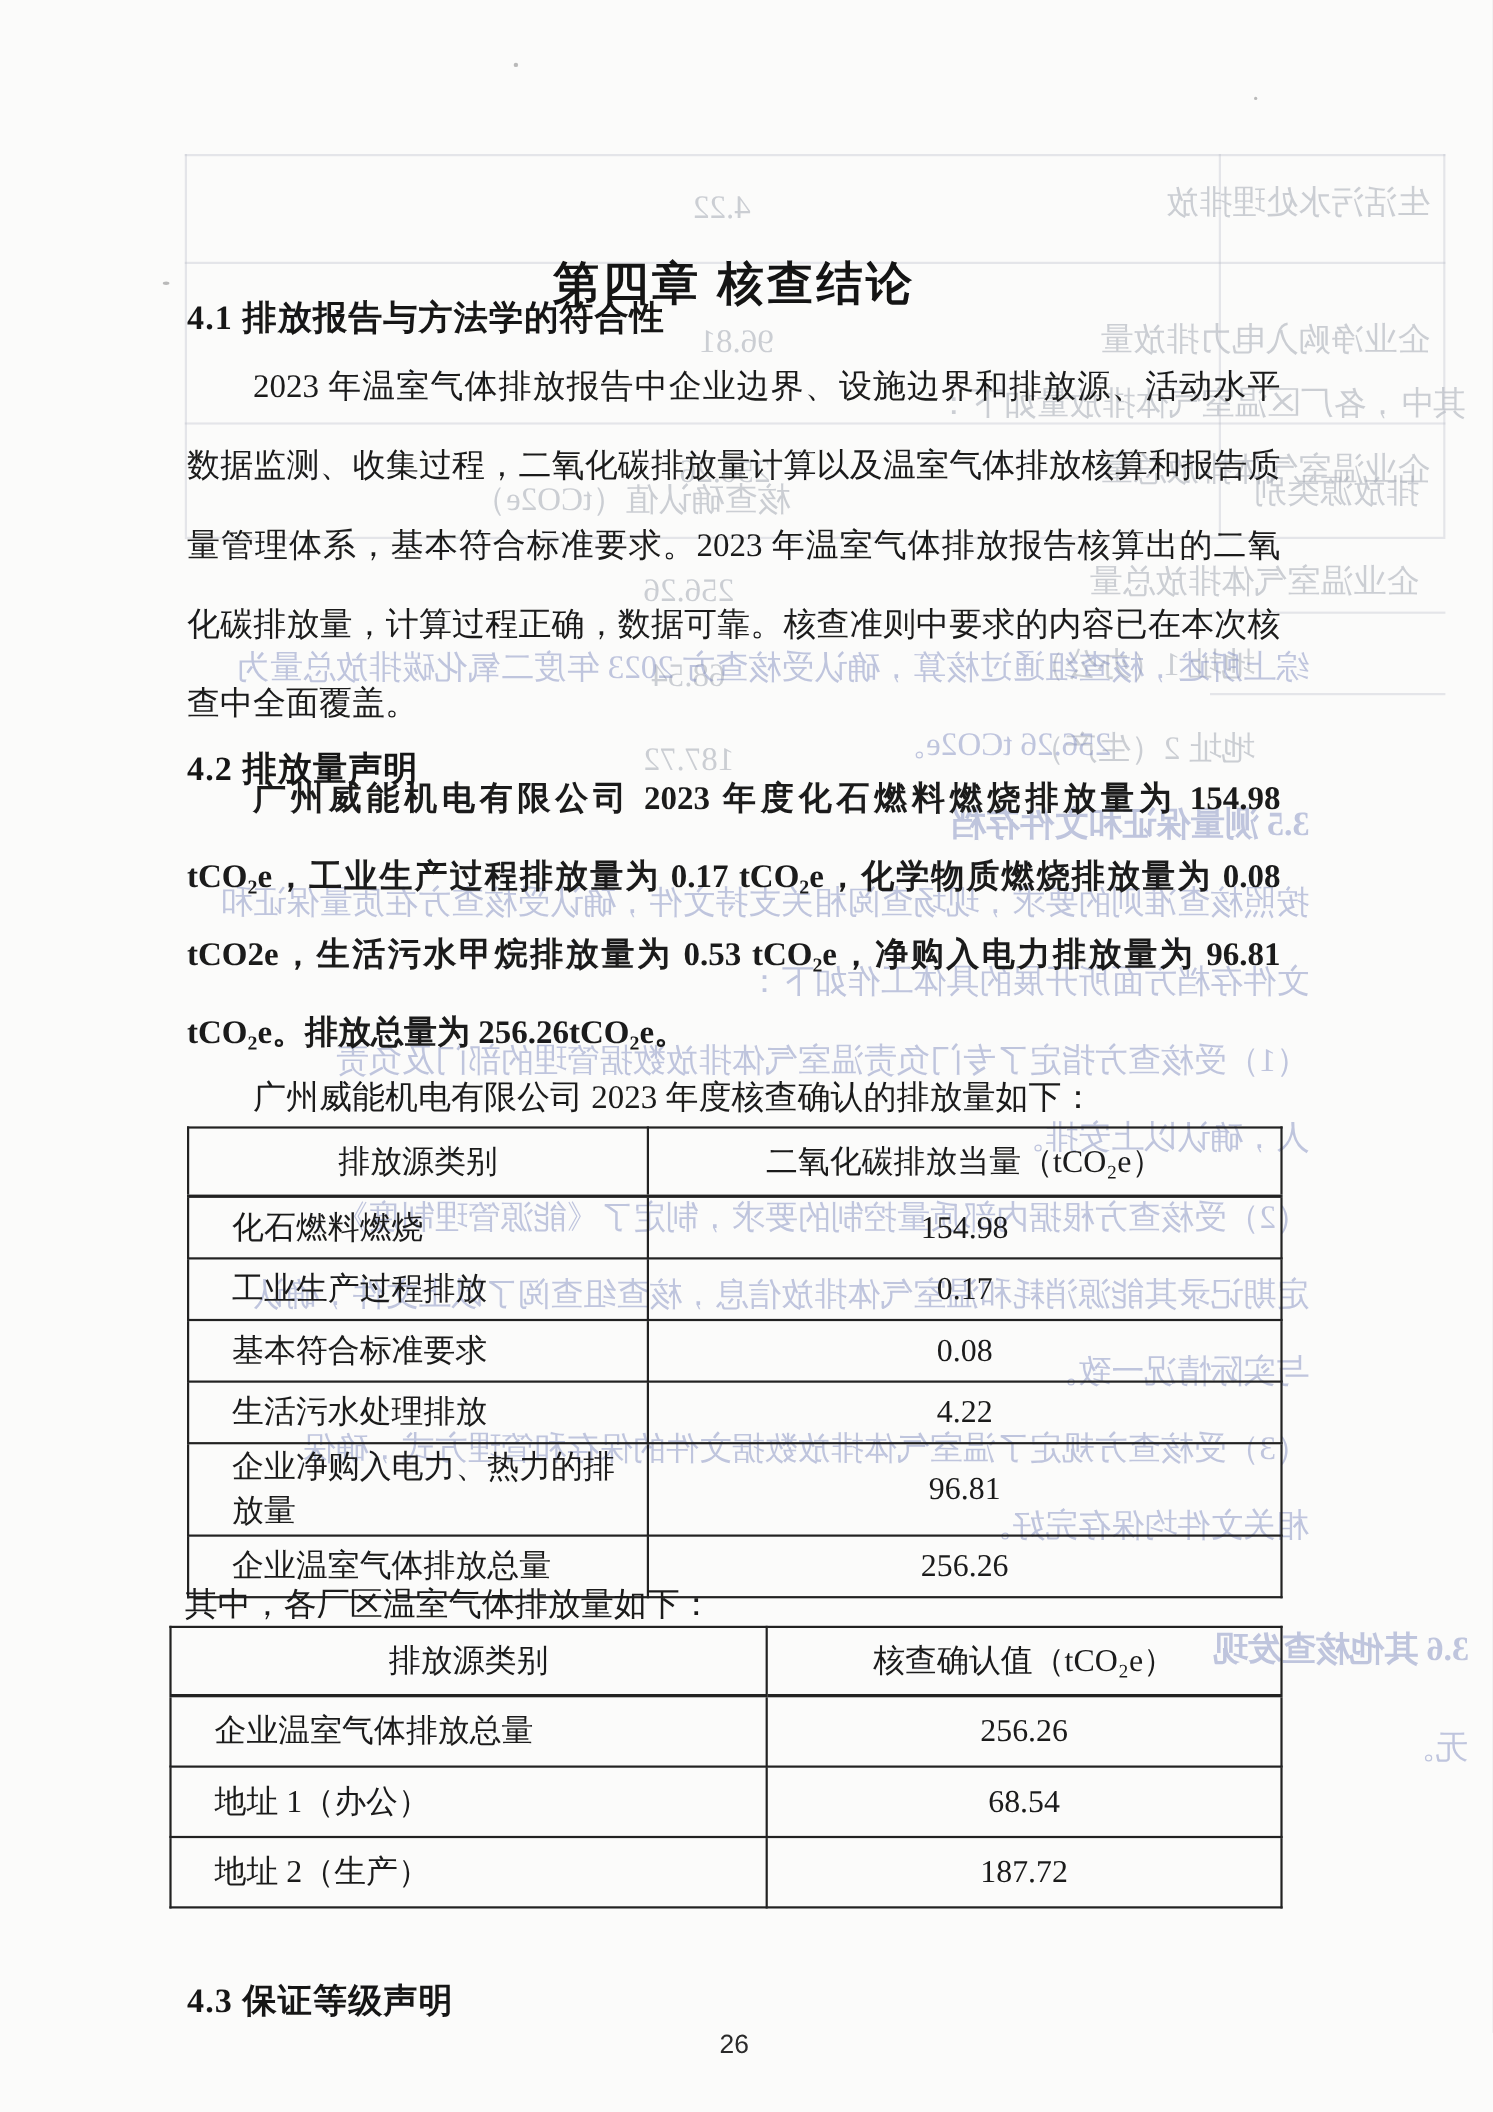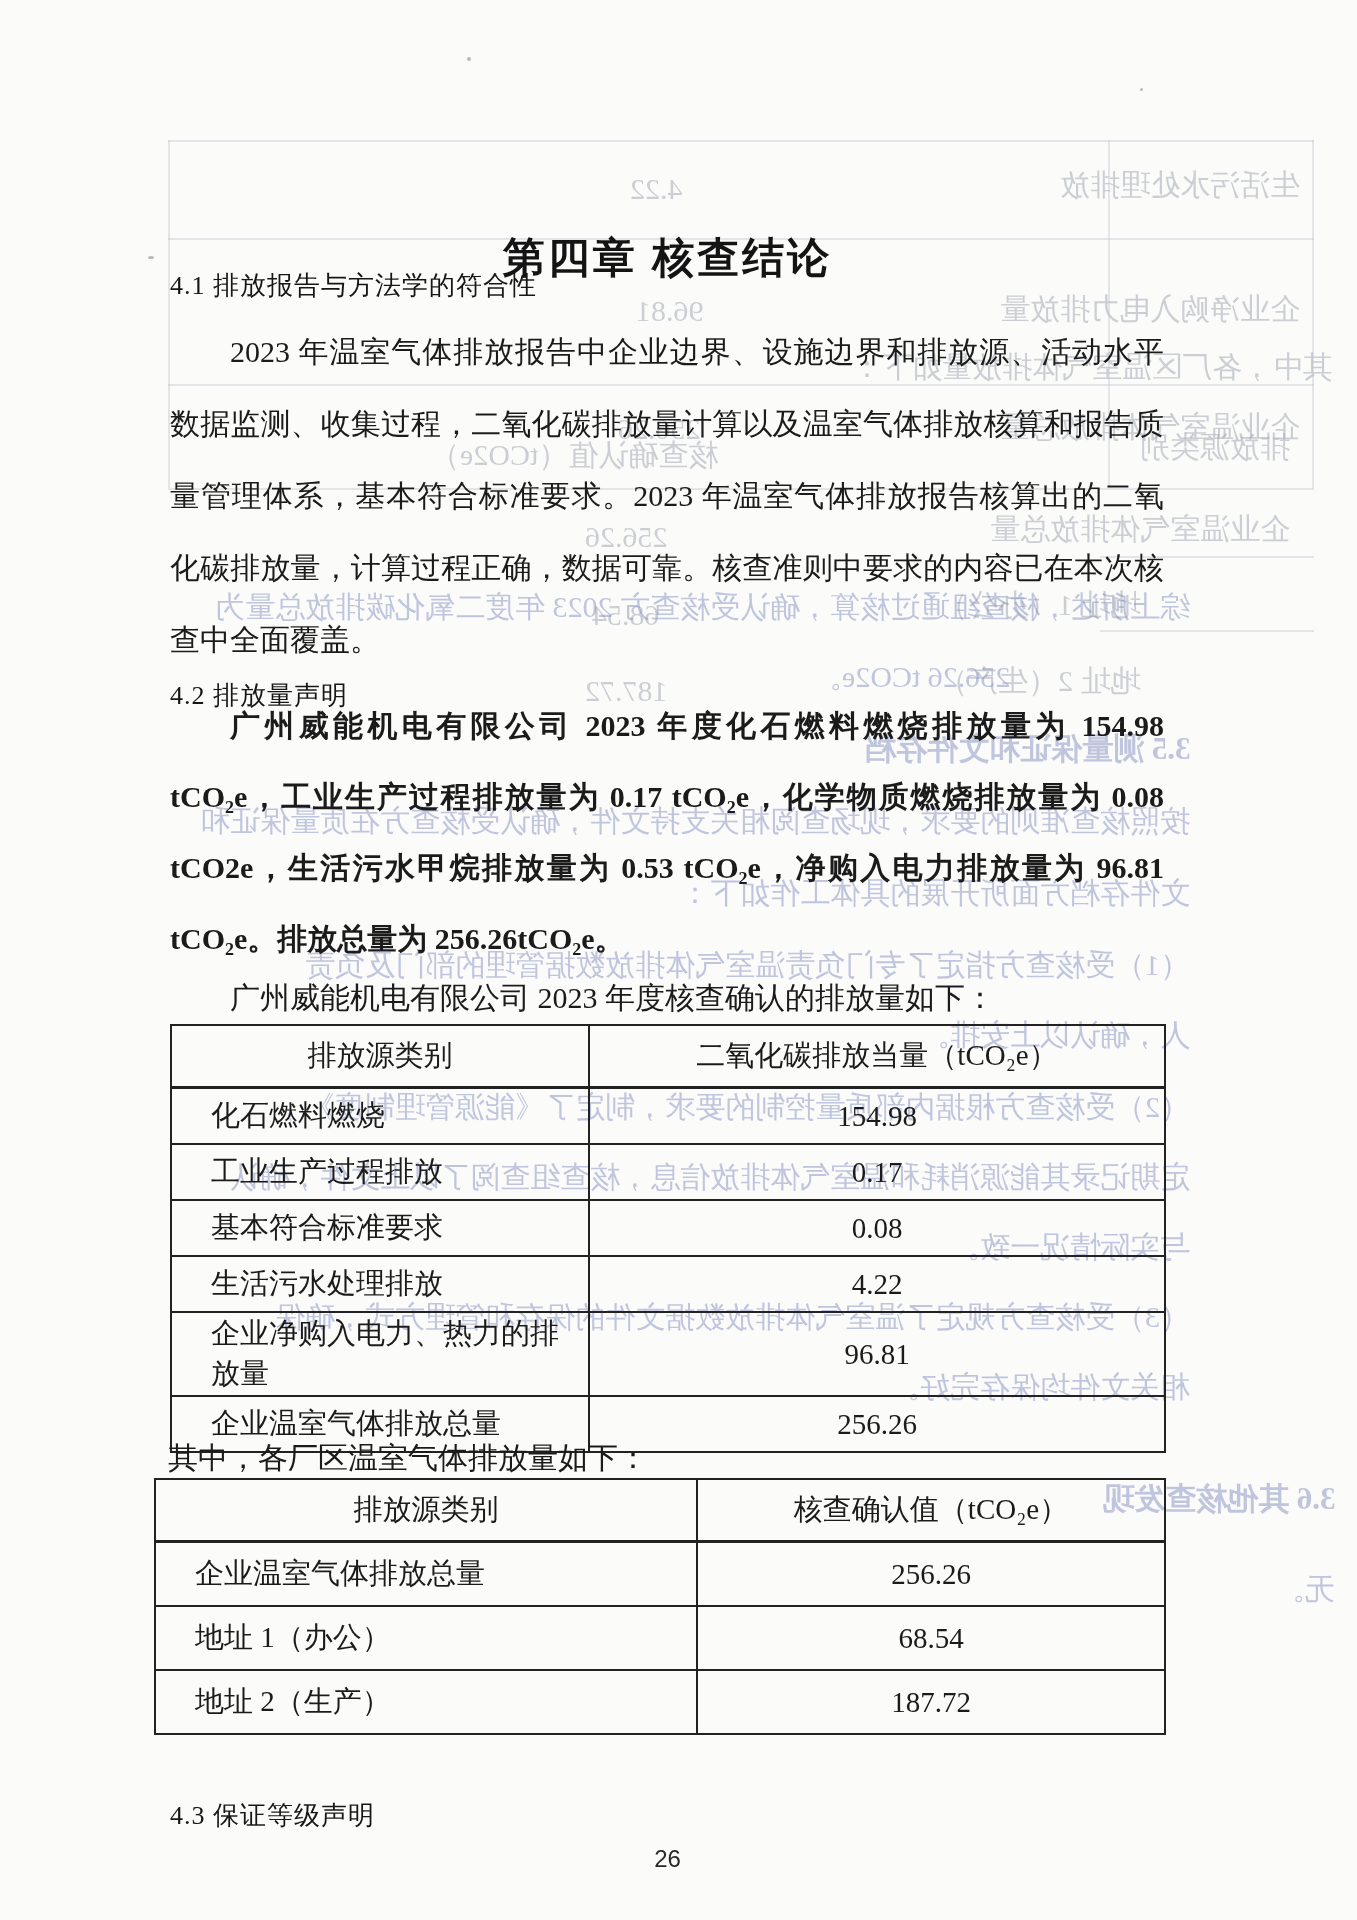--- a/index.html
+++ b/index.html
@@ -22,21 +22,21 @@
   .speck{position:absolute;background:#8d8d8d;border-radius:50%;opacity:.6;}
   
   .content{position:absolute;inset:0;z-index:2;}
   .chapter-title{
     position:absolute;top:183px;left:170px;width:995px;text-align:center;
     font-family:"Liberation Sans","DejaVu Sans",sans-serif;
     font-weight:bold;font-size:42px;letter-spacing:3px;color:#141414;margin-top:47px;
   }
   .sec-heading{
     position:absolute;left:170px;
-    font-weight:normal;font-size:26px;letter-spacing:1px;color:#161616;
+    font-weight:bold;font-size:31px;letter-spacing:1px;color:#161616;
   }
   .h41{top:268px;}
   .h42{top:630px;margin-top:48px;}
   .h43{top:1798px;}
   .para{
     position:absolute;left:170px;width:994px;
     font-size:30px;text-align:justify;color:#1b1b1b;
   }
   .p41{top:316px;line-height:72px;text-indent:60px;}
   .p42{top:690px;line-height:71px;text-indent:60px;font-weight:bold;}

